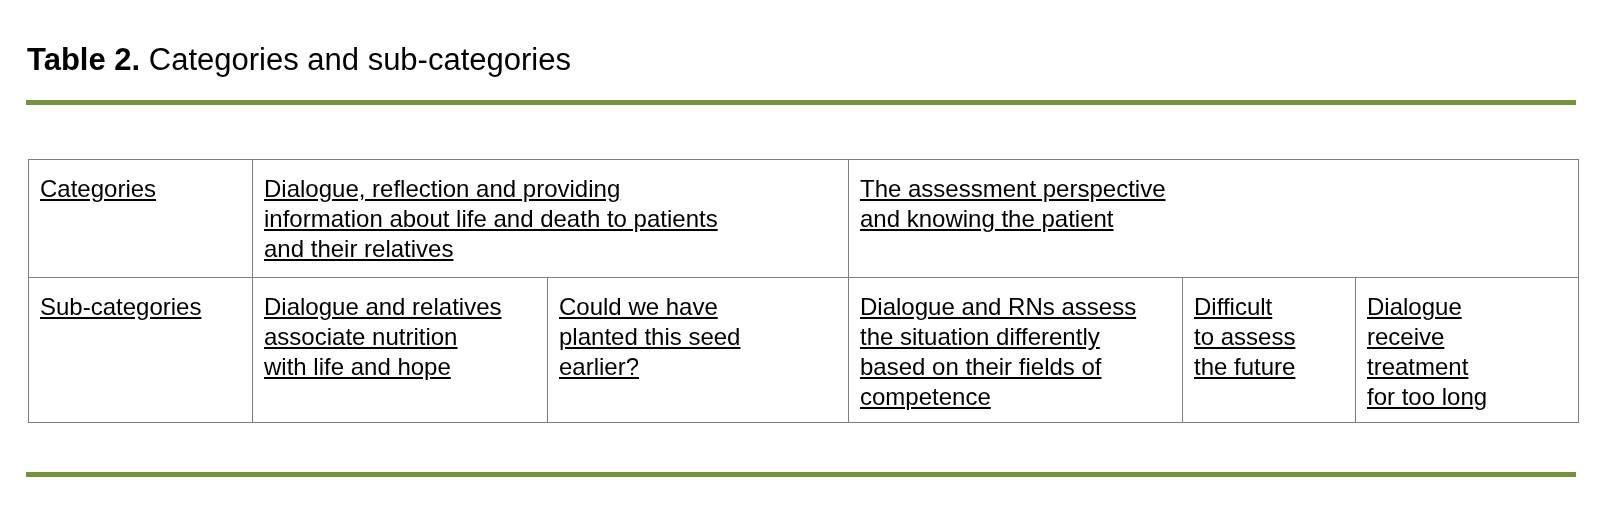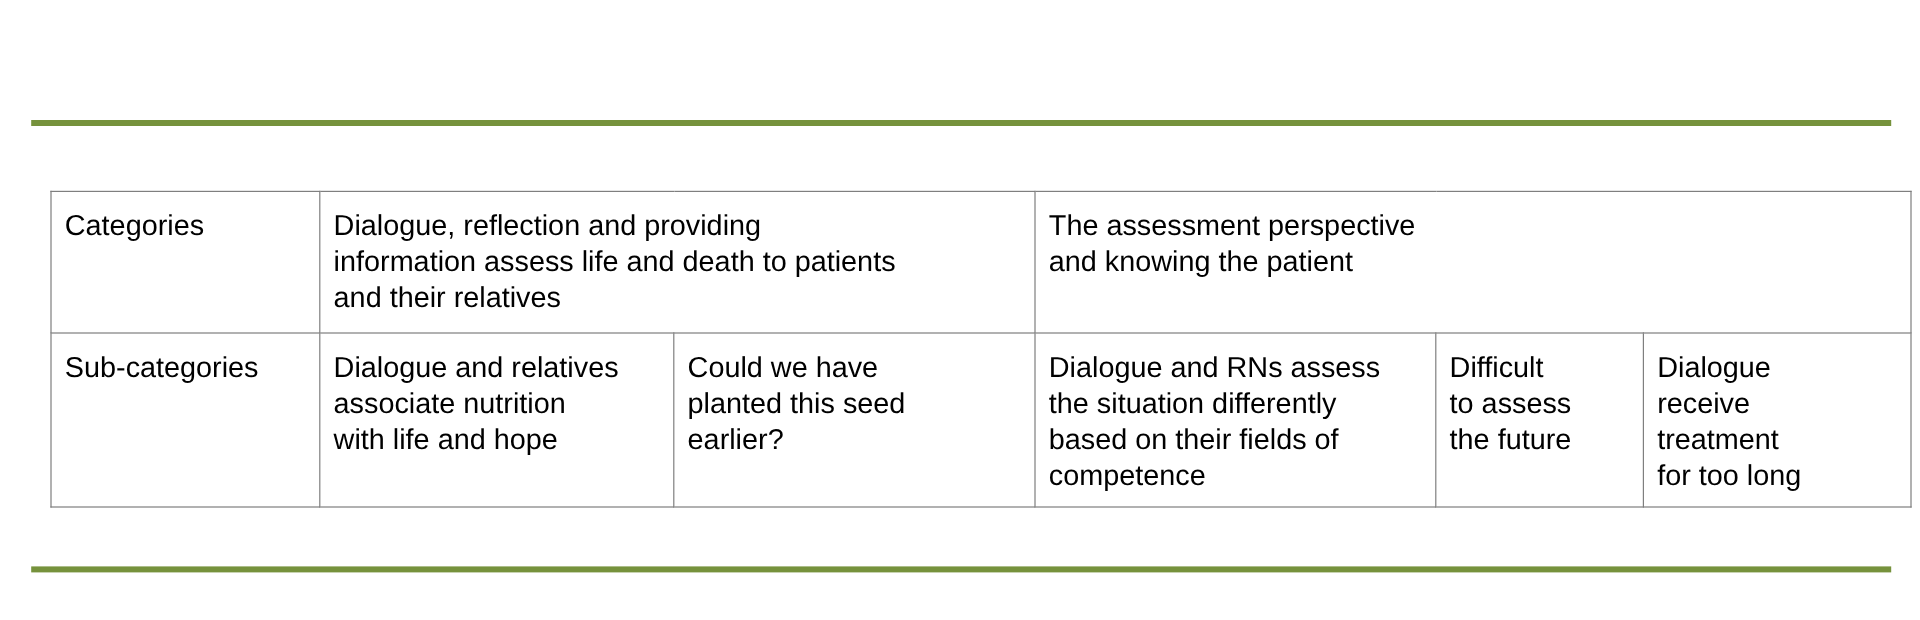--- a/index.html
+++ b/index.html
@@ -40,23 +40,24 @@
     left: 26px;
     width: 1550px;
     height: 5px;
     background: var(--accent);
   }
   .rule-top    { top: 100px; }
   .rule-bottom { top: 472px; }
 
   .data-table-wrap {
     position: absolute;
-    left: 42px;
+    left: 28px;
     top: 159px;
     width: 1550px;
+    text-decoration: underline;
   }
   table.data-table {
     width: 1550px;
     border-collapse: collapse;
     table-layout: fixed;
   }
   table.data-table td {
     border: 1.5px solid var(--border);
     vertical-align: top;
     padding: 14px 12px 10px 11px;
@@ -66,38 +67,39 @@
     color: var(--text);
   }
   tr.row-categories     { height: 118px; }
   tr.row-subcategories  { height: 142px; }
 </style>
 </head>
 <body>
 
 <div class="page">
 
+  <h1 class="caption"><span class="caption-number">Table 2.</span> <span>Categories and sub-categories</span></h1>
 
   <div class="rule rule-top"></div>
 
   <div class="data-table-wrap">
     <table class="data-table">
       <colgroup>
         <col style="width:224px">
         <col style="width:295px">
         <col style="width:301px">
         <col style="width:334px">
         <col style="width:173px">
         <col style="width:223px">
       </colgroup>
       <tbody>
         <tr class="row-categories">
           <td>Categories</td>
           <td colspan="2">Dialogue, reflection and providing
-information assess life and death to patients
+information about life and death to patients
 and their relatives</td>
           <td colspan="3">The assessment perspective
 and knowing the patient</td>
         </tr>
         <tr class="row-subcategories">
           <td>Sub-categories</td>
           <td>Dialogue and relatives
 associate nutrition
 with life and hope</td>
           <td>Could we have

